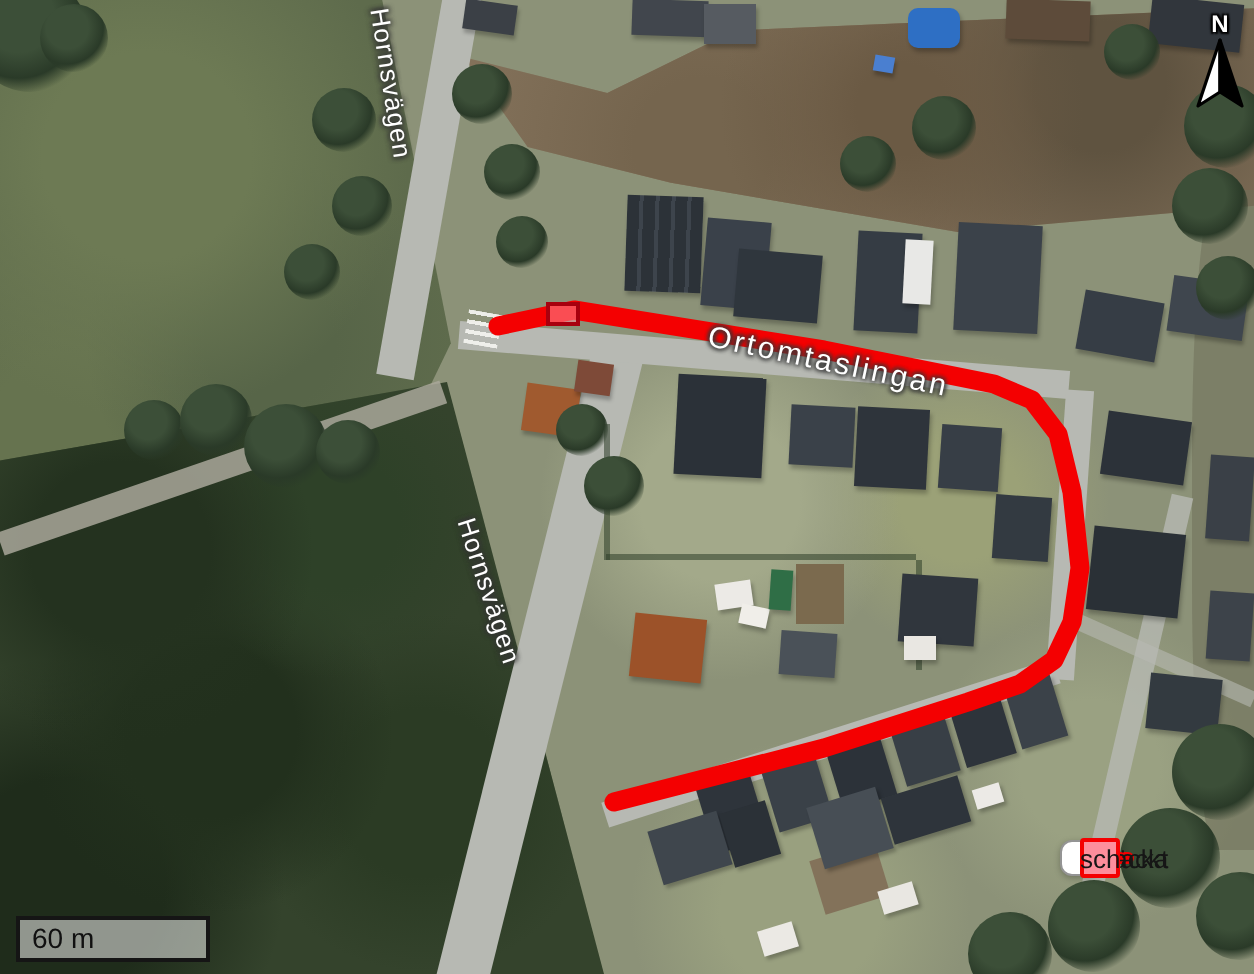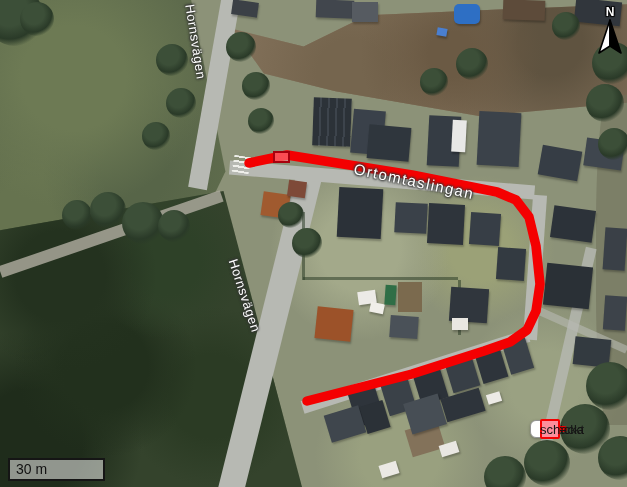--- a/index.html
+++ b/index.html
@@ -189,21 +189,21 @@
 
   <div class="north-arrow">
     <div class="n">N</div>
     <svg width="28" height="40" viewBox="0 0 28 40">
       <polygon points="14,3 3,36 14,29" fill="#ffffff" stroke="#000" stroke-width="1.6" stroke-linejoin="round"></polygon>
       <polygon points="14,3 25,36 14,29" fill="#000000" stroke="#000" stroke-width="1.6" stroke-linejoin="round"></polygon>
     </svg>
   </div>
 
   <div class="scalebar">
-    <span style="position:static;">30 m</span>
+    <span style="position:static;">60 m</span>
   </div>
 
   <div class="legend">
     <div class="legend-row">
       <span class="legend-line"></span>
       <span class="legend-label">Sträcka</span>
     </div>
     <div class="legend-row">
       <span class="legend-square"></span>
       <span class="legend-label">schackt</span>

